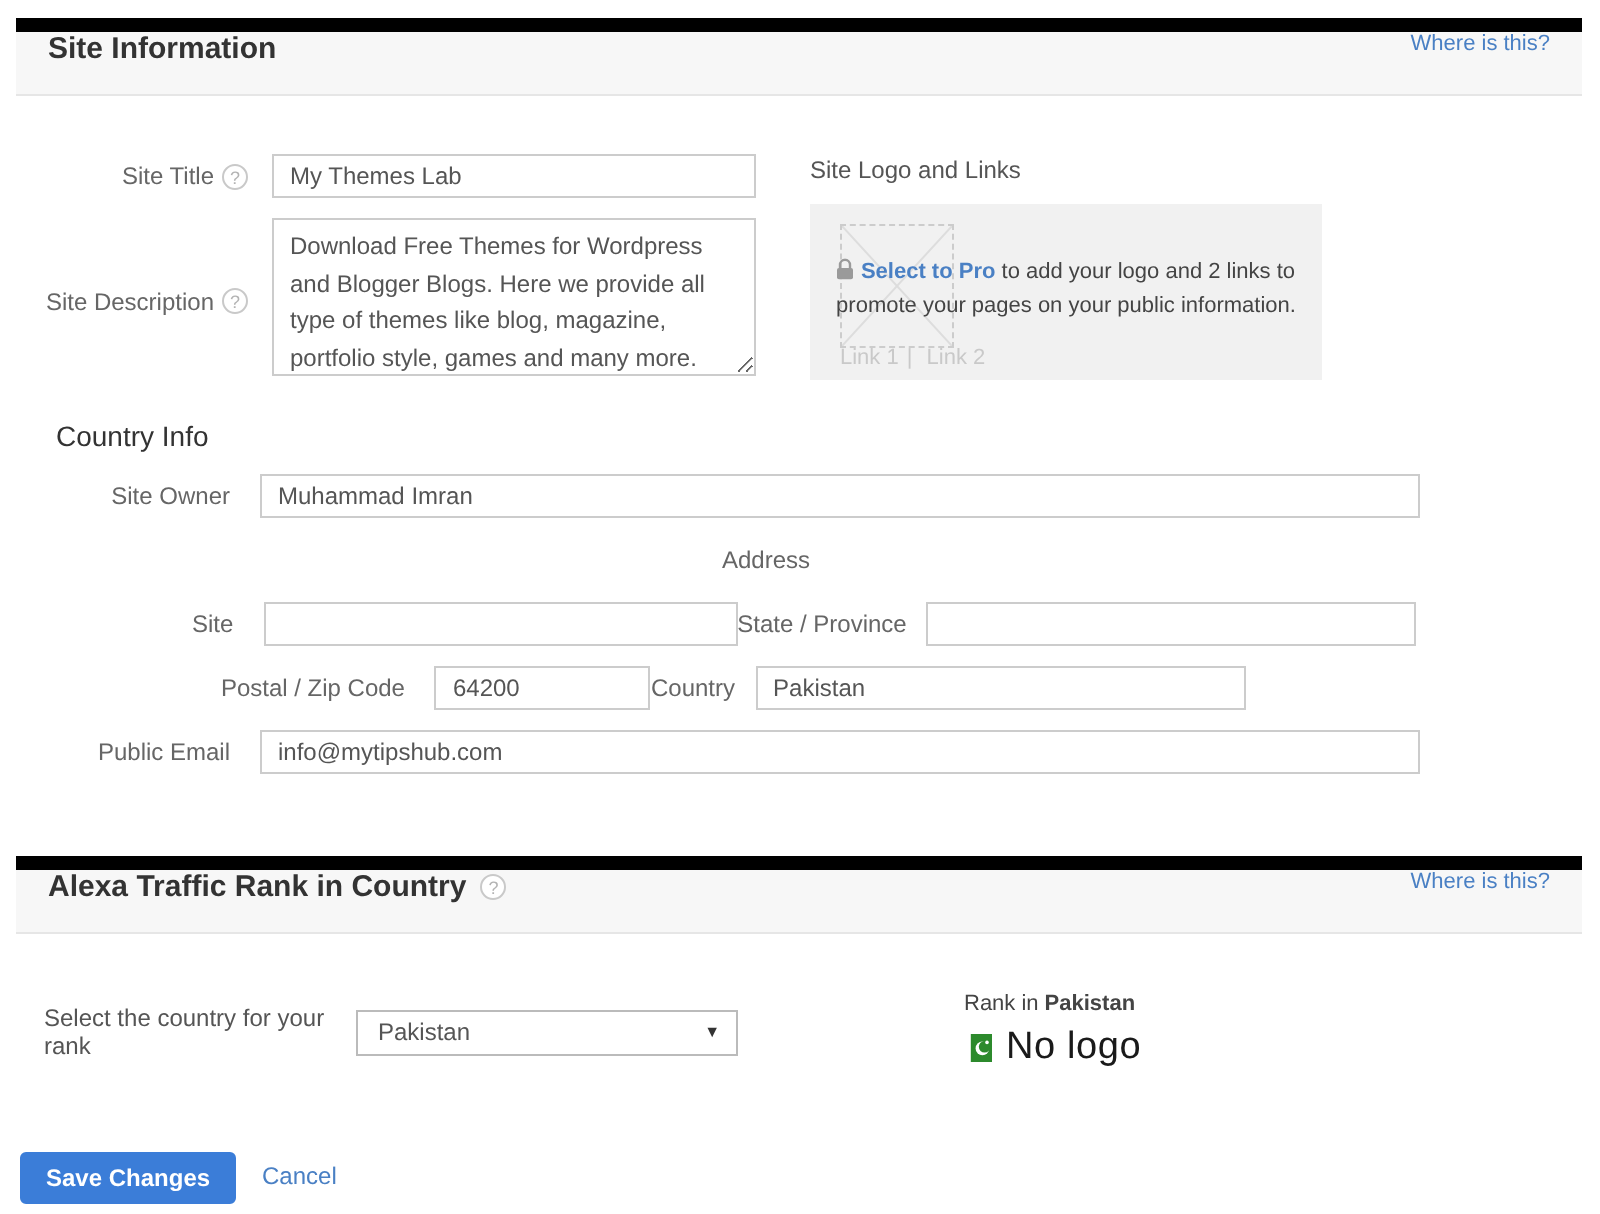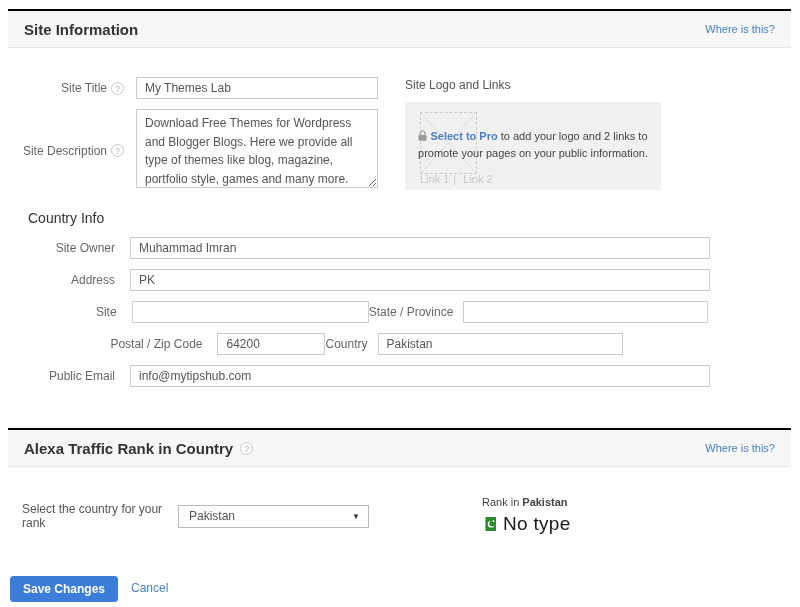--- a/index.html
+++ b/index.html
@@ -8,22 +8,22 @@
     --header-bg:#f7f7f7;
     --flag-green:#2c8a2c;
   }
   *{margin:0;padding:0;box-sizing:border-box;}
   html,body{background:#fff;}
   body{font-family:"Liberation Sans",sans-serif;}
   .page{position:relative;width:800px;height:607px;background:#fff;overflow:hidden;}
 
   
   .sec-hdr{position:absolute;left:8px;width:783px;height:39px;background:var(--header-bg);
-    border-top:2px solid #000000;border-bottom:1px solid #e6e6e6;
-    display:flex;align-items:center;padding:0 16px;}
+    border-top:7px solid #000000;border-bottom:1px solid #e6e6e6;
+    display:flex;align-items:flex-start;padding:0 16px;}
   .sec-title{font-size:15px;font-weight:bold;color:#333;display:flex;align-items:center;gap:7px;}
   .where-link{margin-left:auto;font-size:11px;color:var(--link);text-decoration:none;cursor:pointer;}
 
   .qicon{display:inline-block;width:13px;height:13px;border:1px solid #c9c9c9;border-radius:50%;
     font-size:9px;font-weight:normal;color:#b3b3b3;text-align:center;line-height:12px;background:#fff;cursor:pointer;}
 
   .lbl{font-size:12px;color:#666;white-space:nowrap;}
 
   input.txt,textarea.txt{border:1px solid #ccc;font-size:12px;color:#555;
     font-family:"Liberation Sans",sans-serif;background:#fff;}
@@ -130,21 +130,20 @@
 
   <div class="contact-heading">Country Info</div>
 
   <div class="contact-rows">
     <div class="crow">
       <span class="lbl clabel">Site Owner</span>
       <input class="txt in-full" type="text" value="Muhammad Imran" style="">
     </div>
     <div class="crow">
       <span class="lbl clabel">Address</span>
-      <input class="txt in-full" type="text" value="PK" style="">
     </div>
     <div class="crow">
       <span class="lbl clabel">Site</span>
       <input class="txt in-city" type="text" value="" style="">
       <span class="lbl clabel2">State / Province</span>
       <input class="txt in-half2" type="text" value="" style="">
     </div>
     <div class="crow">
       <span class="lbl clabel">Postal / Zip Code</span>
       <input class="txt in-postal" type="text" value="64200" style="">
@@ -180,20 +179,20 @@
     <div class="rank-value-row">
       <span>
           <svg width="14" height="14" viewBox="0 0 14 14" style="display:block;">
         <rect width="14" height="14" style="fill:var(--flag-green,#2c8a2c);"></rect>
         <rect width="3.4" height="14" style="fill:#fff;"></rect>
         <circle cx="9.2" cy="7.2" r="3.4" style="fill:#fff;"></circle>
         <circle cx="10.3" cy="6.4" r="2.9" style="fill:var(--flag-green,#2c8a2c);"></circle>
         <circle cx="11.5" cy="4.2" r="0.9" style="fill:#fff;"></circle>
       </svg>
         </span>
-      <span class="rank-value">No type</span>
+      <span class="rank-value">No logo</span>
     </div>
   </div>
 
   <button class="save-btn">Save Changes</button>
   <a class="cancel-link">Cancel</a>
 
 </div>
 
 </body></html>

